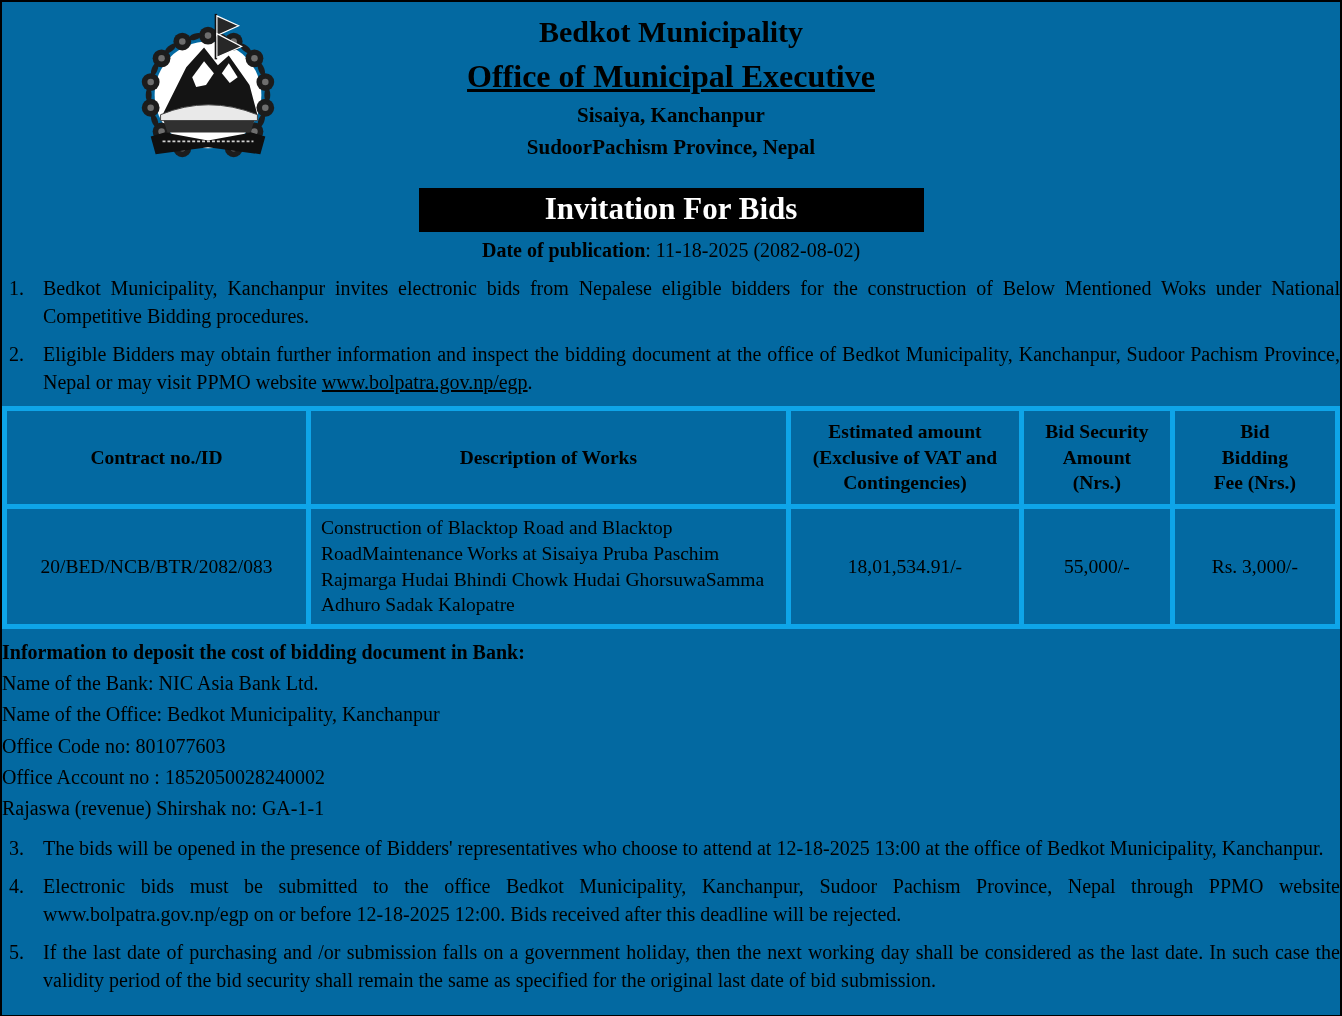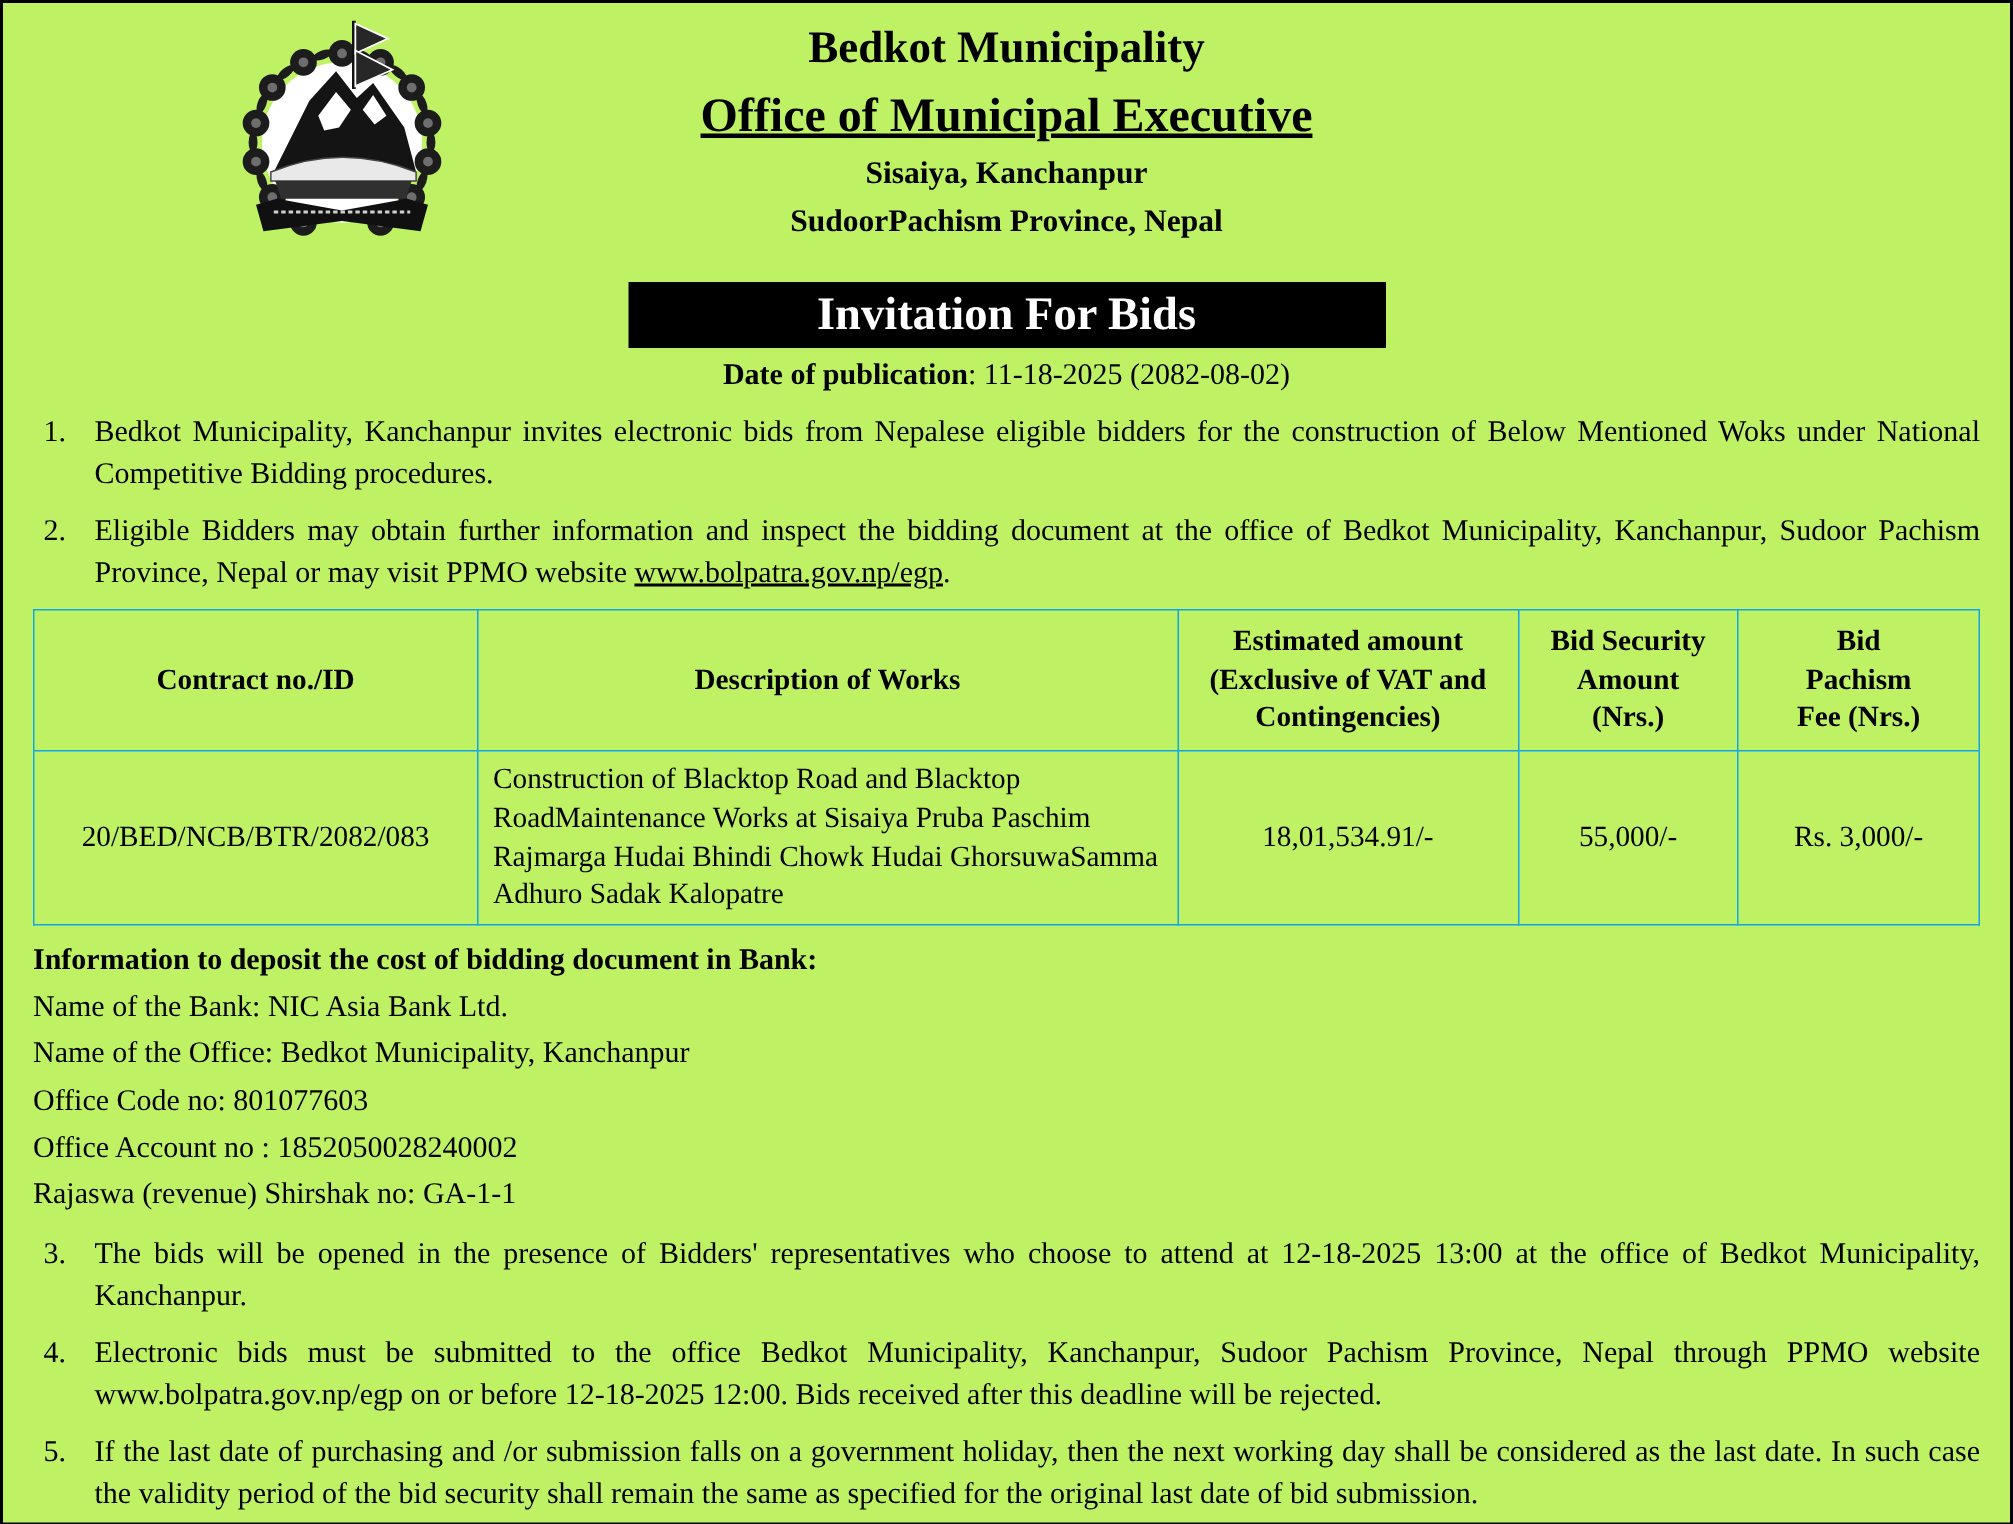--- a/index.html
+++ b/index.html
@@ -1,25 +1,25 @@
 <!DOCTYPE html>
 <html><head>
 <meta charset="utf-8">
 <style>
   * { margin:0; padding:0; box-sizing:border-box; }
   html,body { background:#d9d9d9; }
   .page {
     width:1342px; height:1016px;
-    background:#bef264;
+    background:#0369a1;
     border:2px solid #000;
     border-bottom-width:1px;
     font-family:"Liberation Serif", serif;
     color:#000;
     position:relative;
-    padding:0 20px;
+    padding:0 0;
     overflow:hidden;
   }
   
   .doc-header { text-align:center; padding-top:10px; position:relative; }
   .emblem { position:absolute; left:122px; top:2px; width:168px; height:168px; }
   .title-1 { font-size:30px; font-weight:bold; line-height:1.35; }
   .title-2 { font-size:32px; font-weight:bold; line-height:1.45;text-decoration:underline; }
   .addr    { font-size:21px; font-weight:bold; line-height:1.55; }
   .banner  {
     width:505px; margin:24px auto 7px;
@@ -29,21 +29,21 @@
   }
   .pub-line { font-size:20px; margin-bottom:12px; }
   .pub-line b { font-weight:bold; }
   
   .num-item { display:flex; margin-bottom:10px; }
   .num-item .num { flex:0 0 41px; padding-left:7px; font-size:20px; line-height:1.4; }
   .num-item .txt { flex:1; font-size:20px; line-height:1.4; text-align:justify; }
   .doc-link { text-decoration:underline; color:#000; }
   
   table.bids { width:100%; border-collapse:collapse; margin:2px 0 8px; table-layout:fixed; }
-  table.bids th, table.bids td { border:1px solid #0ea5e9; }
+  table.bids th, table.bids td { border:5px solid #0ea5e9; }
   table.bids th {
     font-size:19.5px; font-weight:bold; text-align:center; vertical-align:middle;
     white-space:pre-line; line-height:1.32; padding:8px 4px; height:84px;
   }
   table.bids td {
     font-size:19.5px; text-align:center; vertical-align:middle;
     line-height:1.32; padding:6px 6px; height:116px;
   }
   table.bids td.desc { text-align:left; padding:6px 10px 6px 10px; }
   
@@ -161,21 +161,21 @@
       <tr>
         <th>Contract no./ID</th>
         <th>Description of Works</th>
         <th>Estimated amount
 (Exclusive of VAT and
 Contingencies)</th>
         <th>Bid Security
 Amount
 (Nrs.)</th>
         <th>Bid
-Pachism
+Bidding
 Fee (Nrs.)</th>
       </tr>
     </thead>
     <tbody>
       <tr>
         <td>20/BED/NCB/BTR/2082/083</td>
         <td class="desc">Construction of Blacktop Road and Blacktop RoadMaintenance Works at Sisaiya Pruba Paschim Rajmarga Hudai Bhindi Chowk Hudai GhorsuwaSamma Adhuro Sadak Kalopatre</td>
         <td>18,01,534.91/-</td>
         <td>55,000/-</td>
         <td>Rs. 3,000/-</td>

